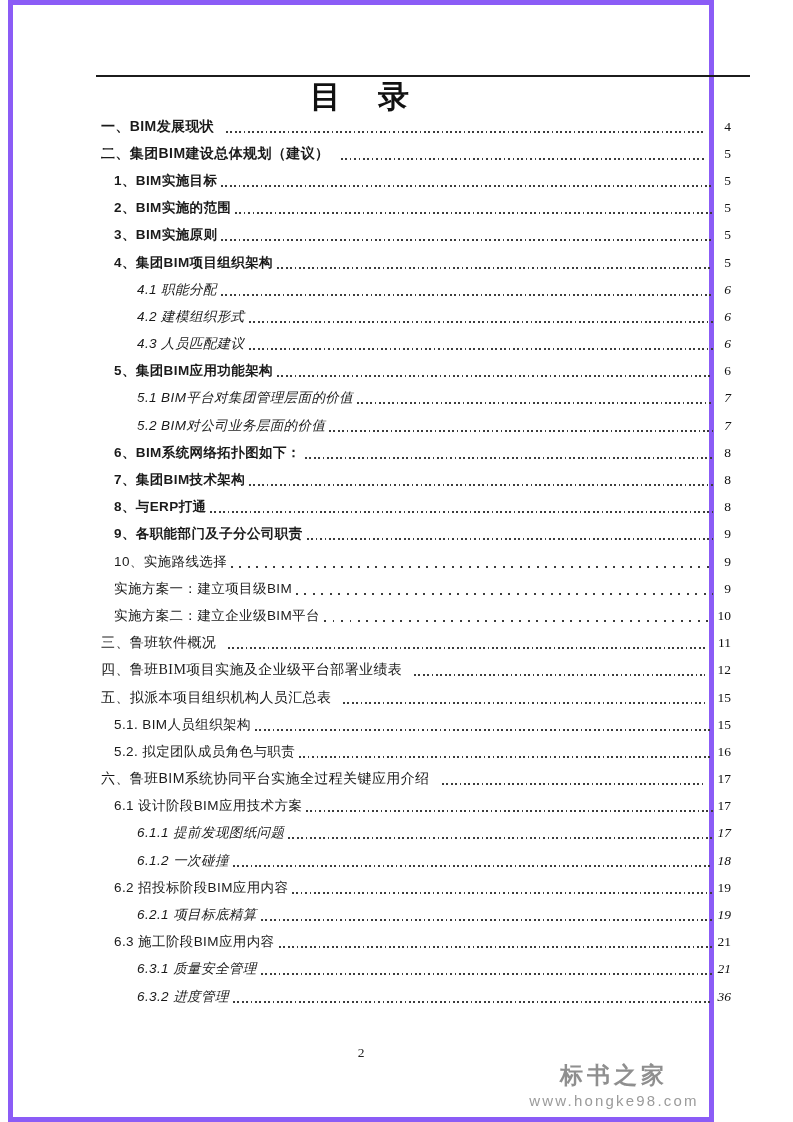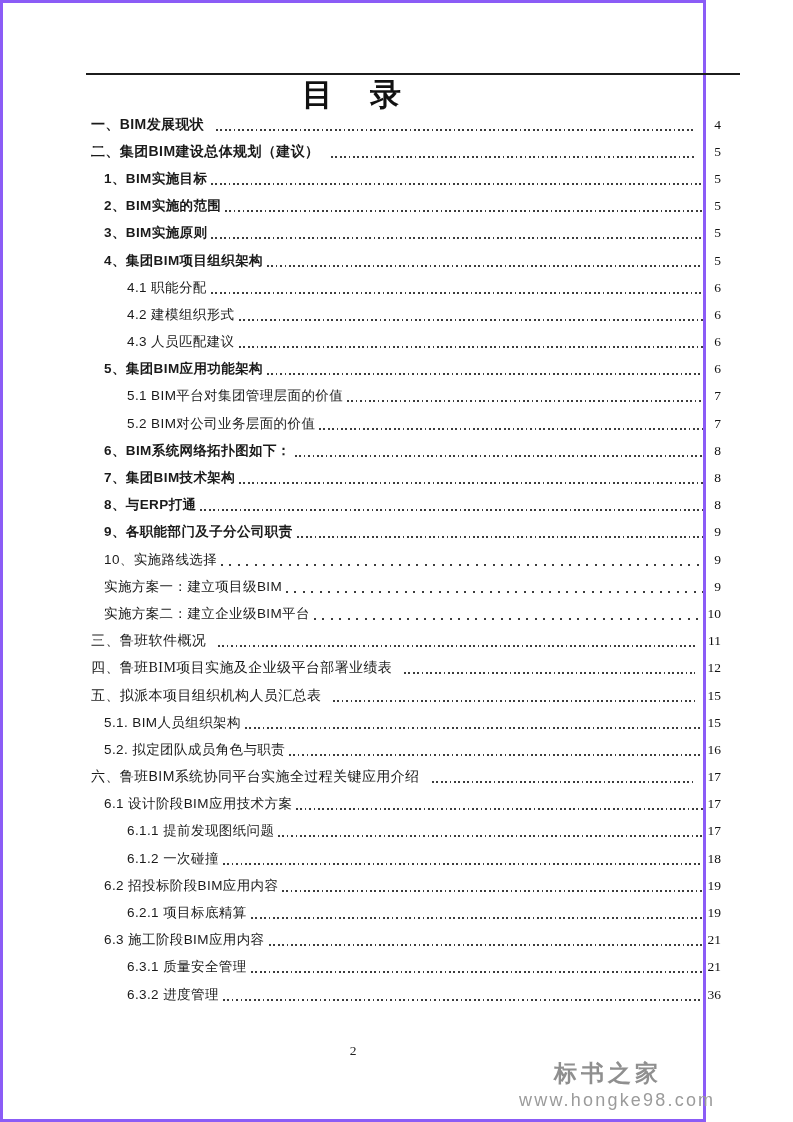--- a/index.html
+++ b/index.html
@@ -7,23 +7,24 @@
     padding: 0;
     background: #ffffff;
     overflow: hidden;
   }
   .page {
     position: relative;
     width: 706px;
     height: 1122px;
     box-sizing: border-box;
     background: #ffffff;
-    border: 3px solid #8b5cf6;
+    border: 5px solid #8b5cf6;
     font-family: "Liberation Sans", "DejaVu Sans", sans-serif;
     color: #161616;
+    margin-left: 8px;
   }
   .header-rule {
     position: absolute;
     left: 83px;
     top: 70px;
     width: 654px;
     height: 2px;
     background: #1c1c1c;
   }
   .doc-title {
@@ -47,21 +48,21 @@
   }
   .toc-row {
     display: flex;
     align-items: center;
     height: 27.2px;
     font-size: 13.5px;
     white-space: nowrap;
   }
   .toc-row.lv0 { padding-left: 0; font-size: 14px; gap: 8px; }
   .toc-row.lv1 { padding-left: 13px; align-items: center; }
-  .toc-row.lv2 { padding-left: 36px; }
+  .toc-row.lv2 { padding-left: 36px; font-style: italic; }
   .toc-row .lbl {
     flex: 0 0 auto;
     letter-spacing: 0.4px;
     color: #1a1a1a;
   }
   .toc-row.bold .lbl { font-weight: bold; }
   .toc-row.serif .lbl,
   .toc-row.serif .pg {
     font-family: Liberation Serif, serif;
   }
@@ -108,21 +109,21 @@
   }
   .wm-name {
     font-size: 23px;
     line-height: 27px;
     font-weight: bold;
     letter-spacing: 4px;
     color: #8f8f8f;
   }
   .wm-url {
     margin-top: 3px;
-    font-size: 18px;
+    font-size: 15px;
     letter-spacing: 2.2px;
     color: #9b9b9b;
   }
 </style>
 </head>
 <body>
 
 <div class="page">
 
   <div class="header-rule"></div>

